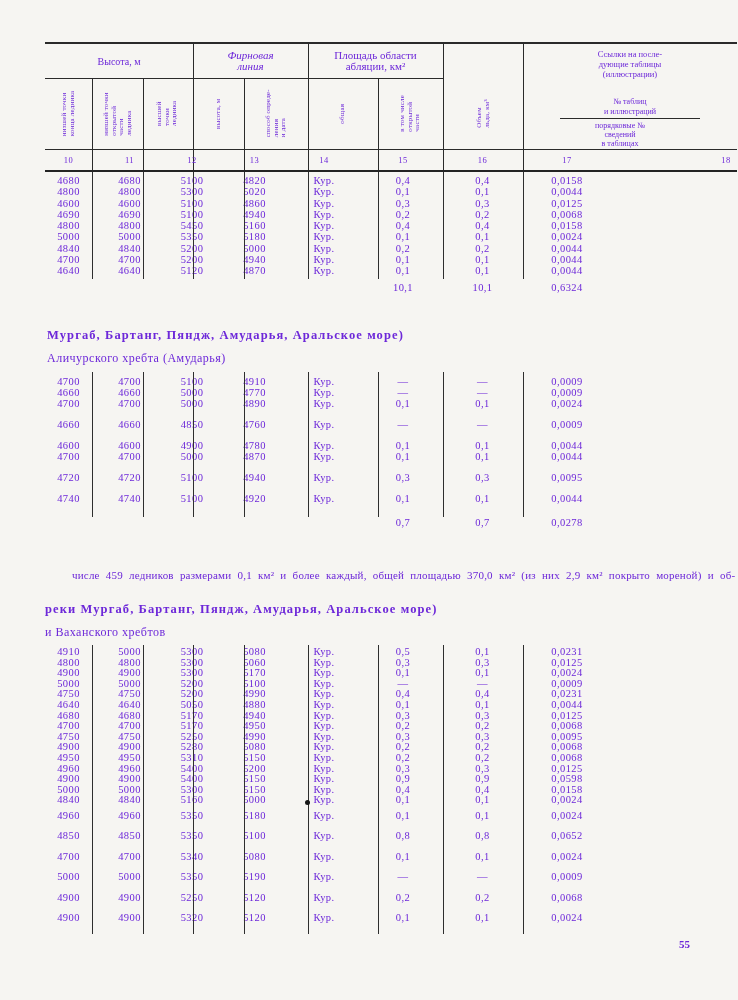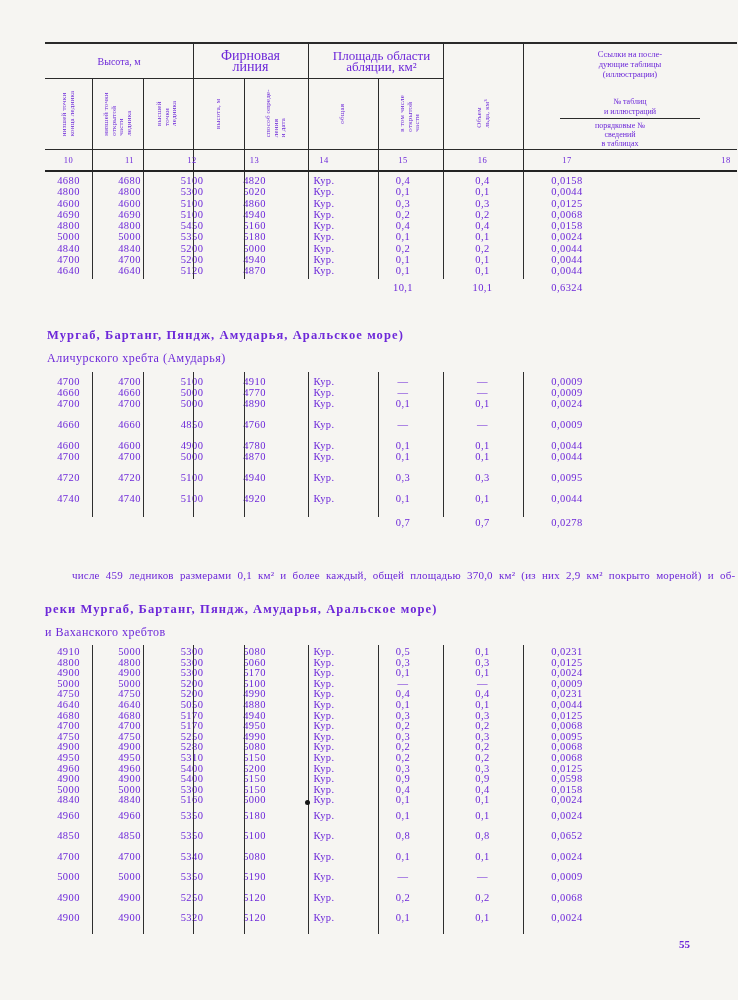--- a/index.html
+++ b/index.html
@@ -44,23 +44,23 @@
   .speck{position:absolute;width:5px;height:5px;border-radius:50%;background:#161616;}
 </style>
 </head>
 <body>
 
 <div class="page" style="background: rgb(246, 245, 242); color: #6d28d9;">
 
   <div class="thead">
 
     <div class="glabel" style="left:0;top:12px;width:148px;font-size:10px;">Высота, м</div>
-    <div class="glabel" style="left:148px;top:6px;width:115px;font-size:14px;line-height:11px;">Фирновая
+    <div class="glabel" style="left:148px;top:6px;width:115px;font-size:11px;line-height:11px;font-style:italic;">Фирновая
 линия</div>
-    <div class="glabel" style="left:263px;top:6px;width:135px;font-size:13px;line-height:11px;padding-left:6px;">Площадь области
+    <div class="glabel" style="left:263px;top:6px;width:135px;font-size:11px;line-height:11px;">Площадь области
 абляции, км²</div>
     <div class="glabel" style="left:478px;top:5px;width:214px;font-size:8.5px;line-height:10px;">Ссылки на после-
 дующие таблицы
 (иллюстрации)</div>
 
     <div class="hl" style="left:0;top:34px;width:148px;"></div>
     <div class="hl" style="left:148px;top:34px;width:115px;"></div>
     <div class="hl" style="left:263px;top:34px;width:135px;"></div>
     <div class="hl" style="left:0;top:105px;width:692px;"></div>
 

